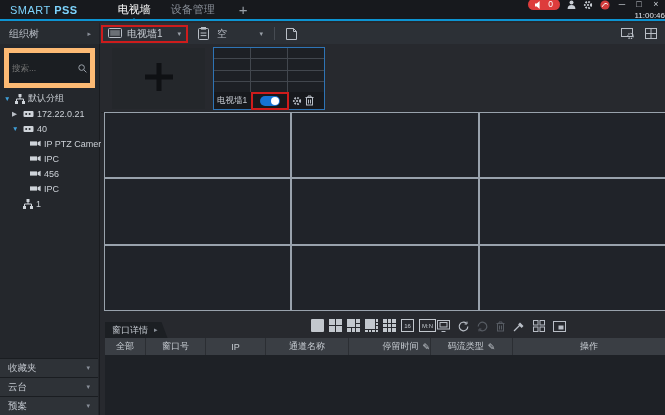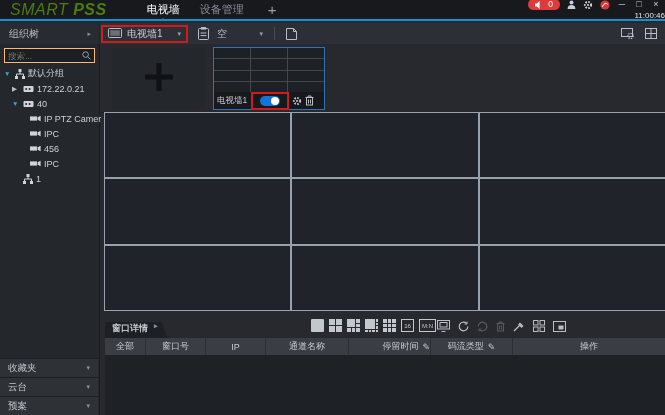--- a/index.html
+++ b/index.html
@@ -3,21 +3,21 @@
 <meta charset="utf-8">
 <style>
   * { margin:0; padding:0; box-sizing:border-box; }
   html,body { width:665px; height:415px; overflow:hidden; }
   body { font-family:"Liberation Sans", sans-serif; background:#27292e; position:relative; }
   .app { position:absolute; inset:0; }
 
   
   .titlebar { position:absolute; top:0; left:0; right:0; height:21px; background:#17191d;
               border-bottom:2px solid #0d94d2; display:flex; align-items:center; }
-  .logo { margin-left:10px; font-size:16px; color:#4d7c0f; letter-spacing:.5px; white-space:nowrap;font-style:italic; }
+  .logo { margin-left:10px; font-size:11px; color:#7dd3fc; letter-spacing:.5px; white-space:nowrap; }
   .logo .pss { font-weight:bold; }
   .tabs { display:flex; align-items:center; margin-left:40px; gap:20px; height:100%; }
   .tab { font-size:11px; color:#878d96; position:relative; height:100%; display:flex; align-items:center; }
   .tab.active { color:#fff; }
   .tab-caret { position:absolute; bottom:-2px; left:50%; margin-left:-3px; width:0; height:0;
                border-left:3px solid transparent; border-right:3px solid transparent;
                border-bottom:3px solid #0d94d2; }
   .tab-add { font-size:15px; color:#9aa0a8; margin-left:4px; line-height:10px; }
   .tb-right { margin-left:auto; display:flex; flex-direction:column; align-items:flex-end; margin-right:4px; }
   .tb-icons { display:flex; align-items:center; gap:7px; height:11px; }
@@ -40,22 +40,22 @@
   .tbicon { color:#b9bec6; display:flex; align-items:center; }
   .clip { margin-left:10px; }
   .plan-dd { display:flex; align-items:center; color:#b9bec6; font-size:10px; margin-left:8px; width:46px;
              justify-content:space-between; }
   .vsep { width:1px; height:13px; background:#464b52; margin:0 11px; }
   .tb2-right { margin-left:auto; display:flex; gap:11px; margin-right:8px; }
 
   
   .sidebar { position:absolute; top:44px; left:0; width:100px; bottom:0; background:#24272c;
              border-right:1px solid #191b1f; }
-  .search { margin:4px 4px 2px; height:15px; background:#1b1e22; border:1px solid #fdba74;
-            display:flex; align-items:center; padding:2px 3px; }
+  .search { margin:4px 4px 2px; height:15px; background:#1b1e22; border:5px solid #fdba74;
+            display:flex; align-items:center; padding:15px 3px; }
   .search input { flex:1; min-width:0; background:transparent; border:none; outline:none;
                   color:#9aa0a8; font-size:8.5px; font-family:inherit; }
   .tree { margin-top:3px; font-size:9px; color:#ccd1d7; }
   .titem { height:15px; display:flex; align-items:center; gap:3px; padding-left:4px; white-space:nowrap; }
   .titem.l1 { padding-left:12px; }
   .titem.l2 { padding-left:30px; }
   .tcaret { width:8px; font-size:6.5px; color:#b9bec6; flex:none; }
   .tcaret.exp { color:#3f9fd8; }
   .ticon { display:flex; color:#cfd4da; flex:none; }
   .panels { position:absolute; bottom:0; left:0; right:1px; }
@@ -77,22 +77,22 @@
   .toggle-outline { border:2px solid #ce1c1c; padding:2px 7px; display:flex; align-items:center; }
   .toggle { width:20px; height:10px; border-radius:5px; background:#1573d4; position:relative; }
   .knob { position:absolute; right:1px; top:1px; width:8px; height:8px; border-radius:50%; background:#fff; }
 
   .sgrid { position:absolute; top:69px; left:4px; right:0; height:197px; display:grid;
            grid-template-columns:repeat(3,1fr); grid-template-rows:repeat(3,1fr); gap:2px; background:#27292e; }
   .sgrid .cell { background:#202329; outline:1px solid #99a2ac; }
 
   .gtoolbar { position:absolute; top:266px; left:0; right:0; height:28px; }
   .win-tab { position:absolute; left:4px; bottom:0; height:16px; background:#1c1f23; color:#c3c8cf;
-             font-size:9px; display:flex; align-items:flex-start; gap:6px; padding:0 10px 0 7px;
-             clip-path:polygon(0 0, calc(100% - 6px) 0, 100% 100%, 0 100%);font-weight:bold; }
+             font-size:9px; display:flex; align-items:center; gap:6px; padding:0 10px 0 7px;
+             clip-path:polygon(0 0, calc(100% - 6px) 0, 100% 100%, 0 100%); }
   .lay-group { position:absolute; left:210px; bottom:6px; display:flex; gap:5px; align-items:center; }
   .act-group { position:absolute; left:336px; bottom:6px; display:flex; gap:8px; align-items:center; }
   .lg { width:13px; height:13px; }
   .lg.solid { background:#c3c8ce; border-radius:1px; }
   .lgrid { display:grid; gap:1px; }
   .lgrid div { background:#c3c8ce; }
   .lbox { height:13px; border:1px solid #c3c8ce; color:#c3c8ce; font-size:6px; display:flex;
           align-items:center; justify-content:center; padding:0 2px; min-width:13px; }
   .aicn { display:flex; align-items:center; color:#b9bec6; }
   .aicn.dis { color:#565b62; }

